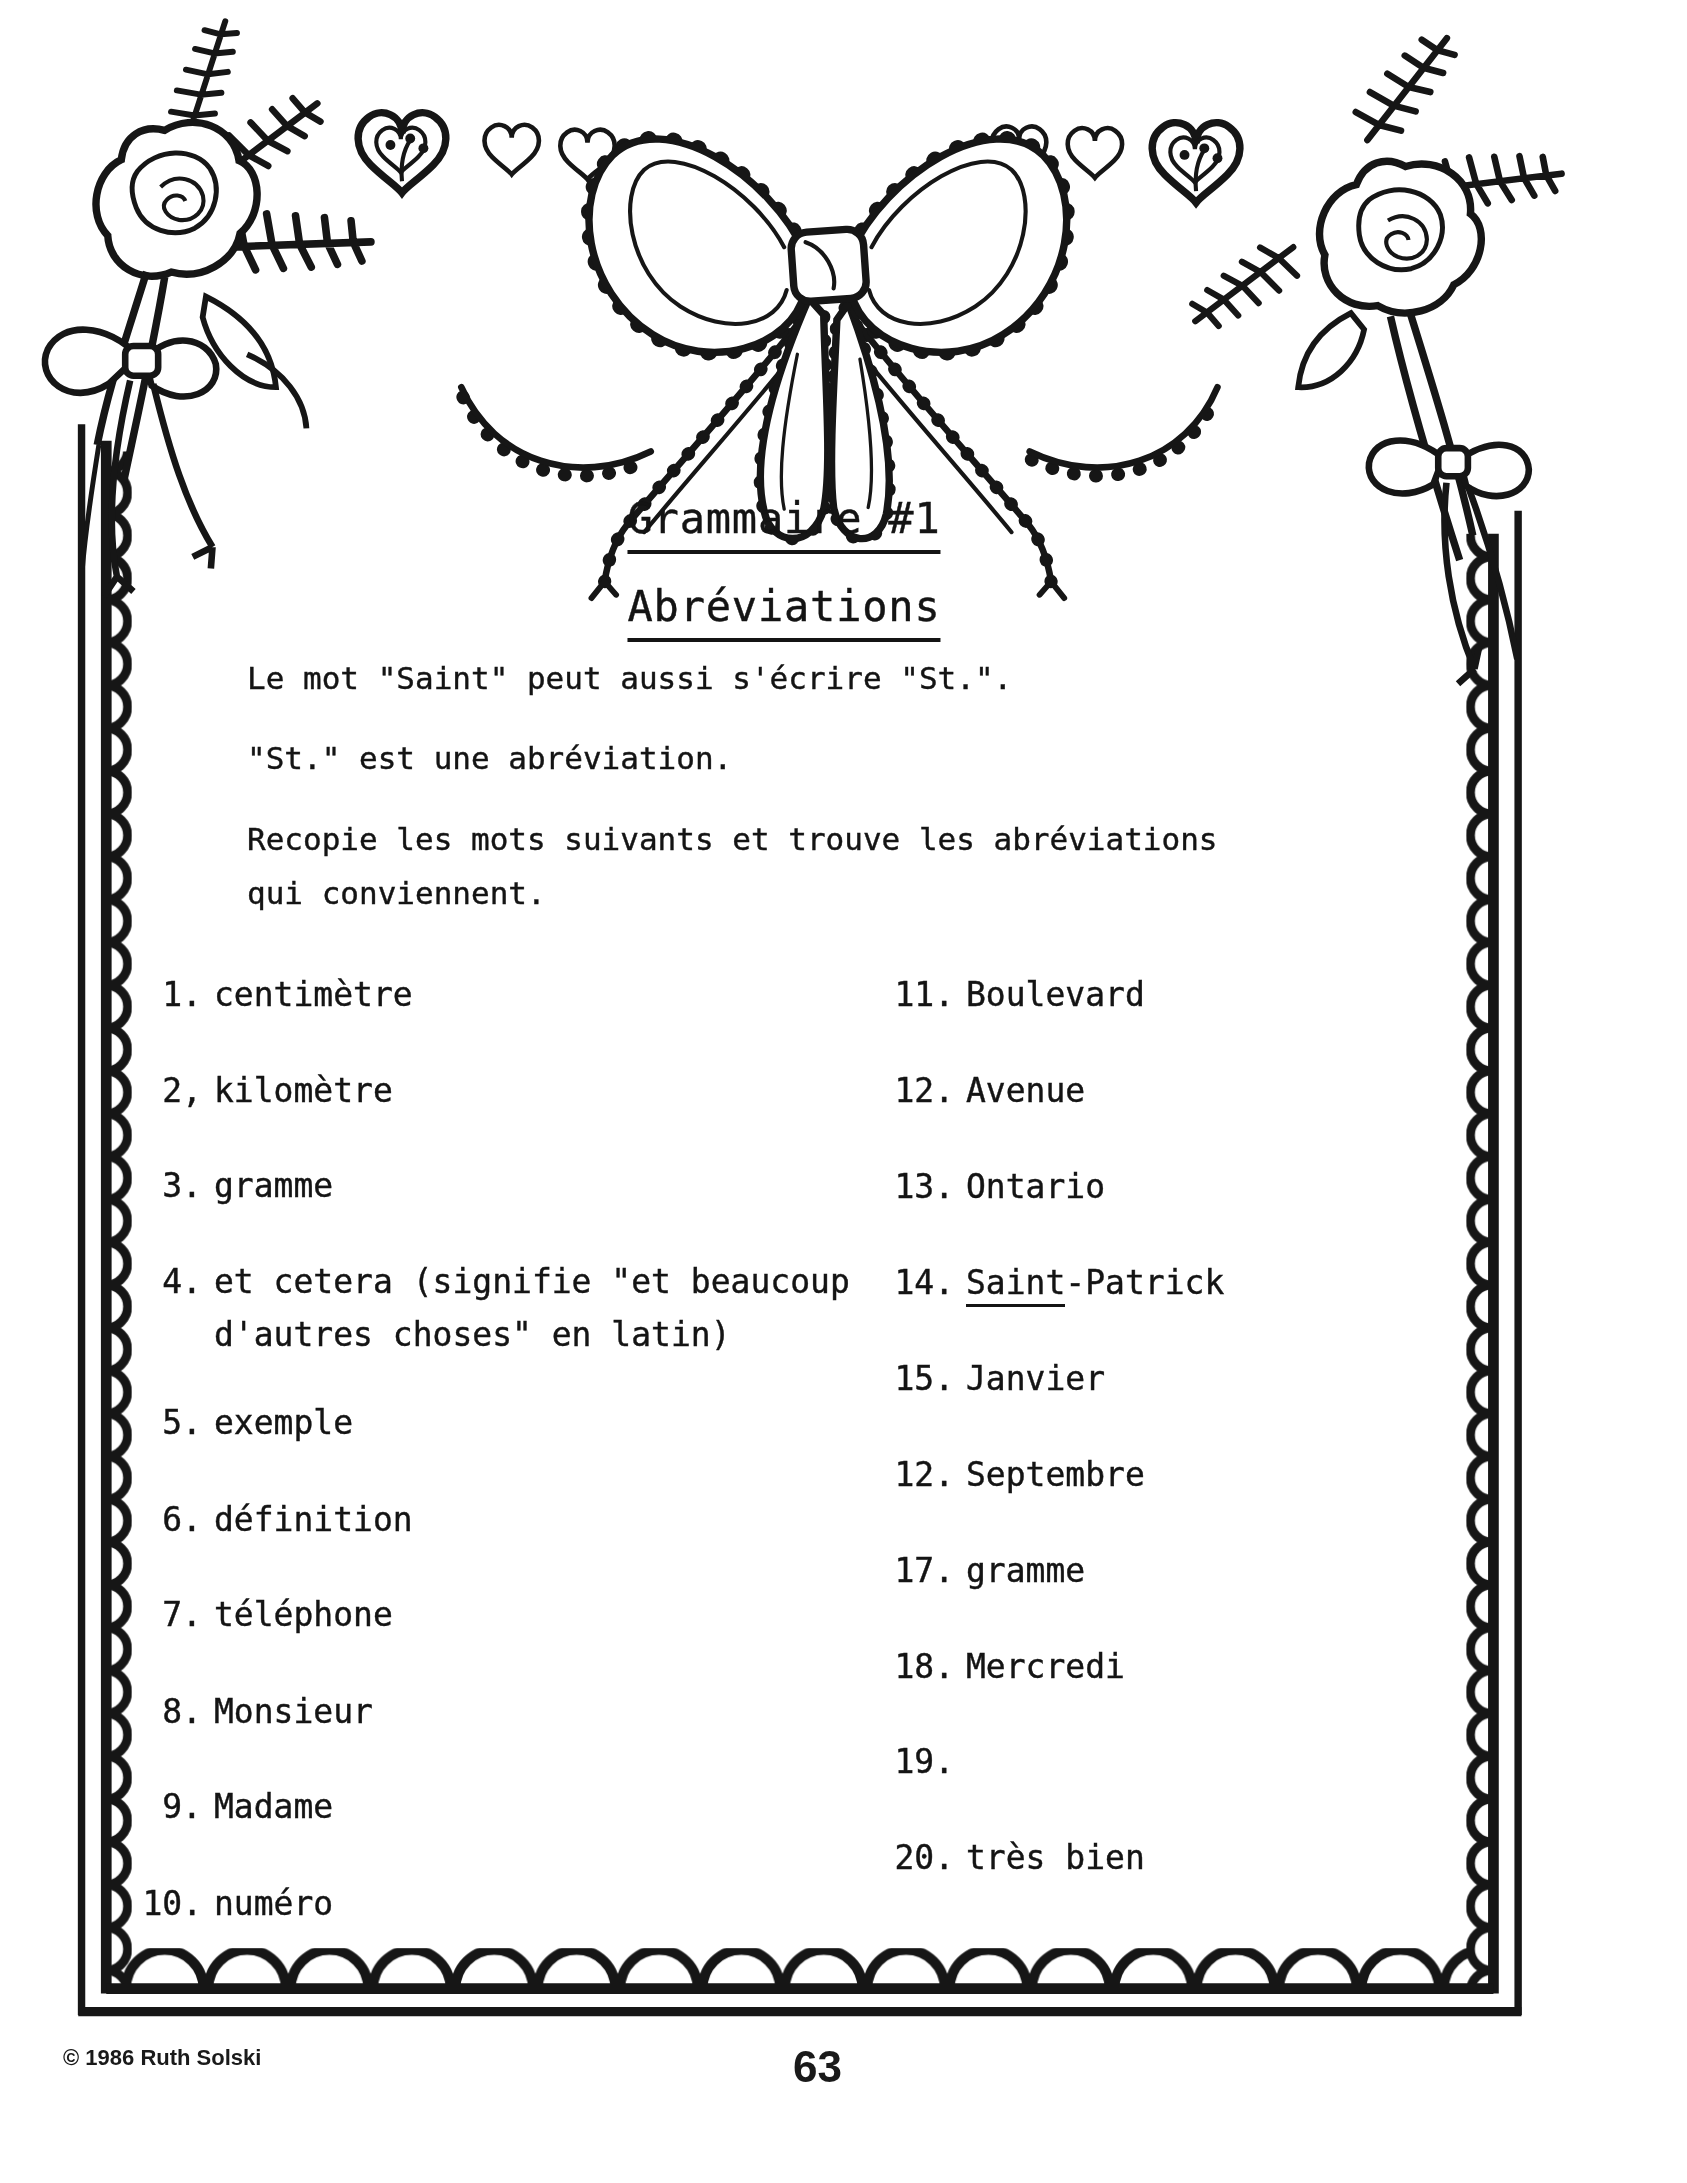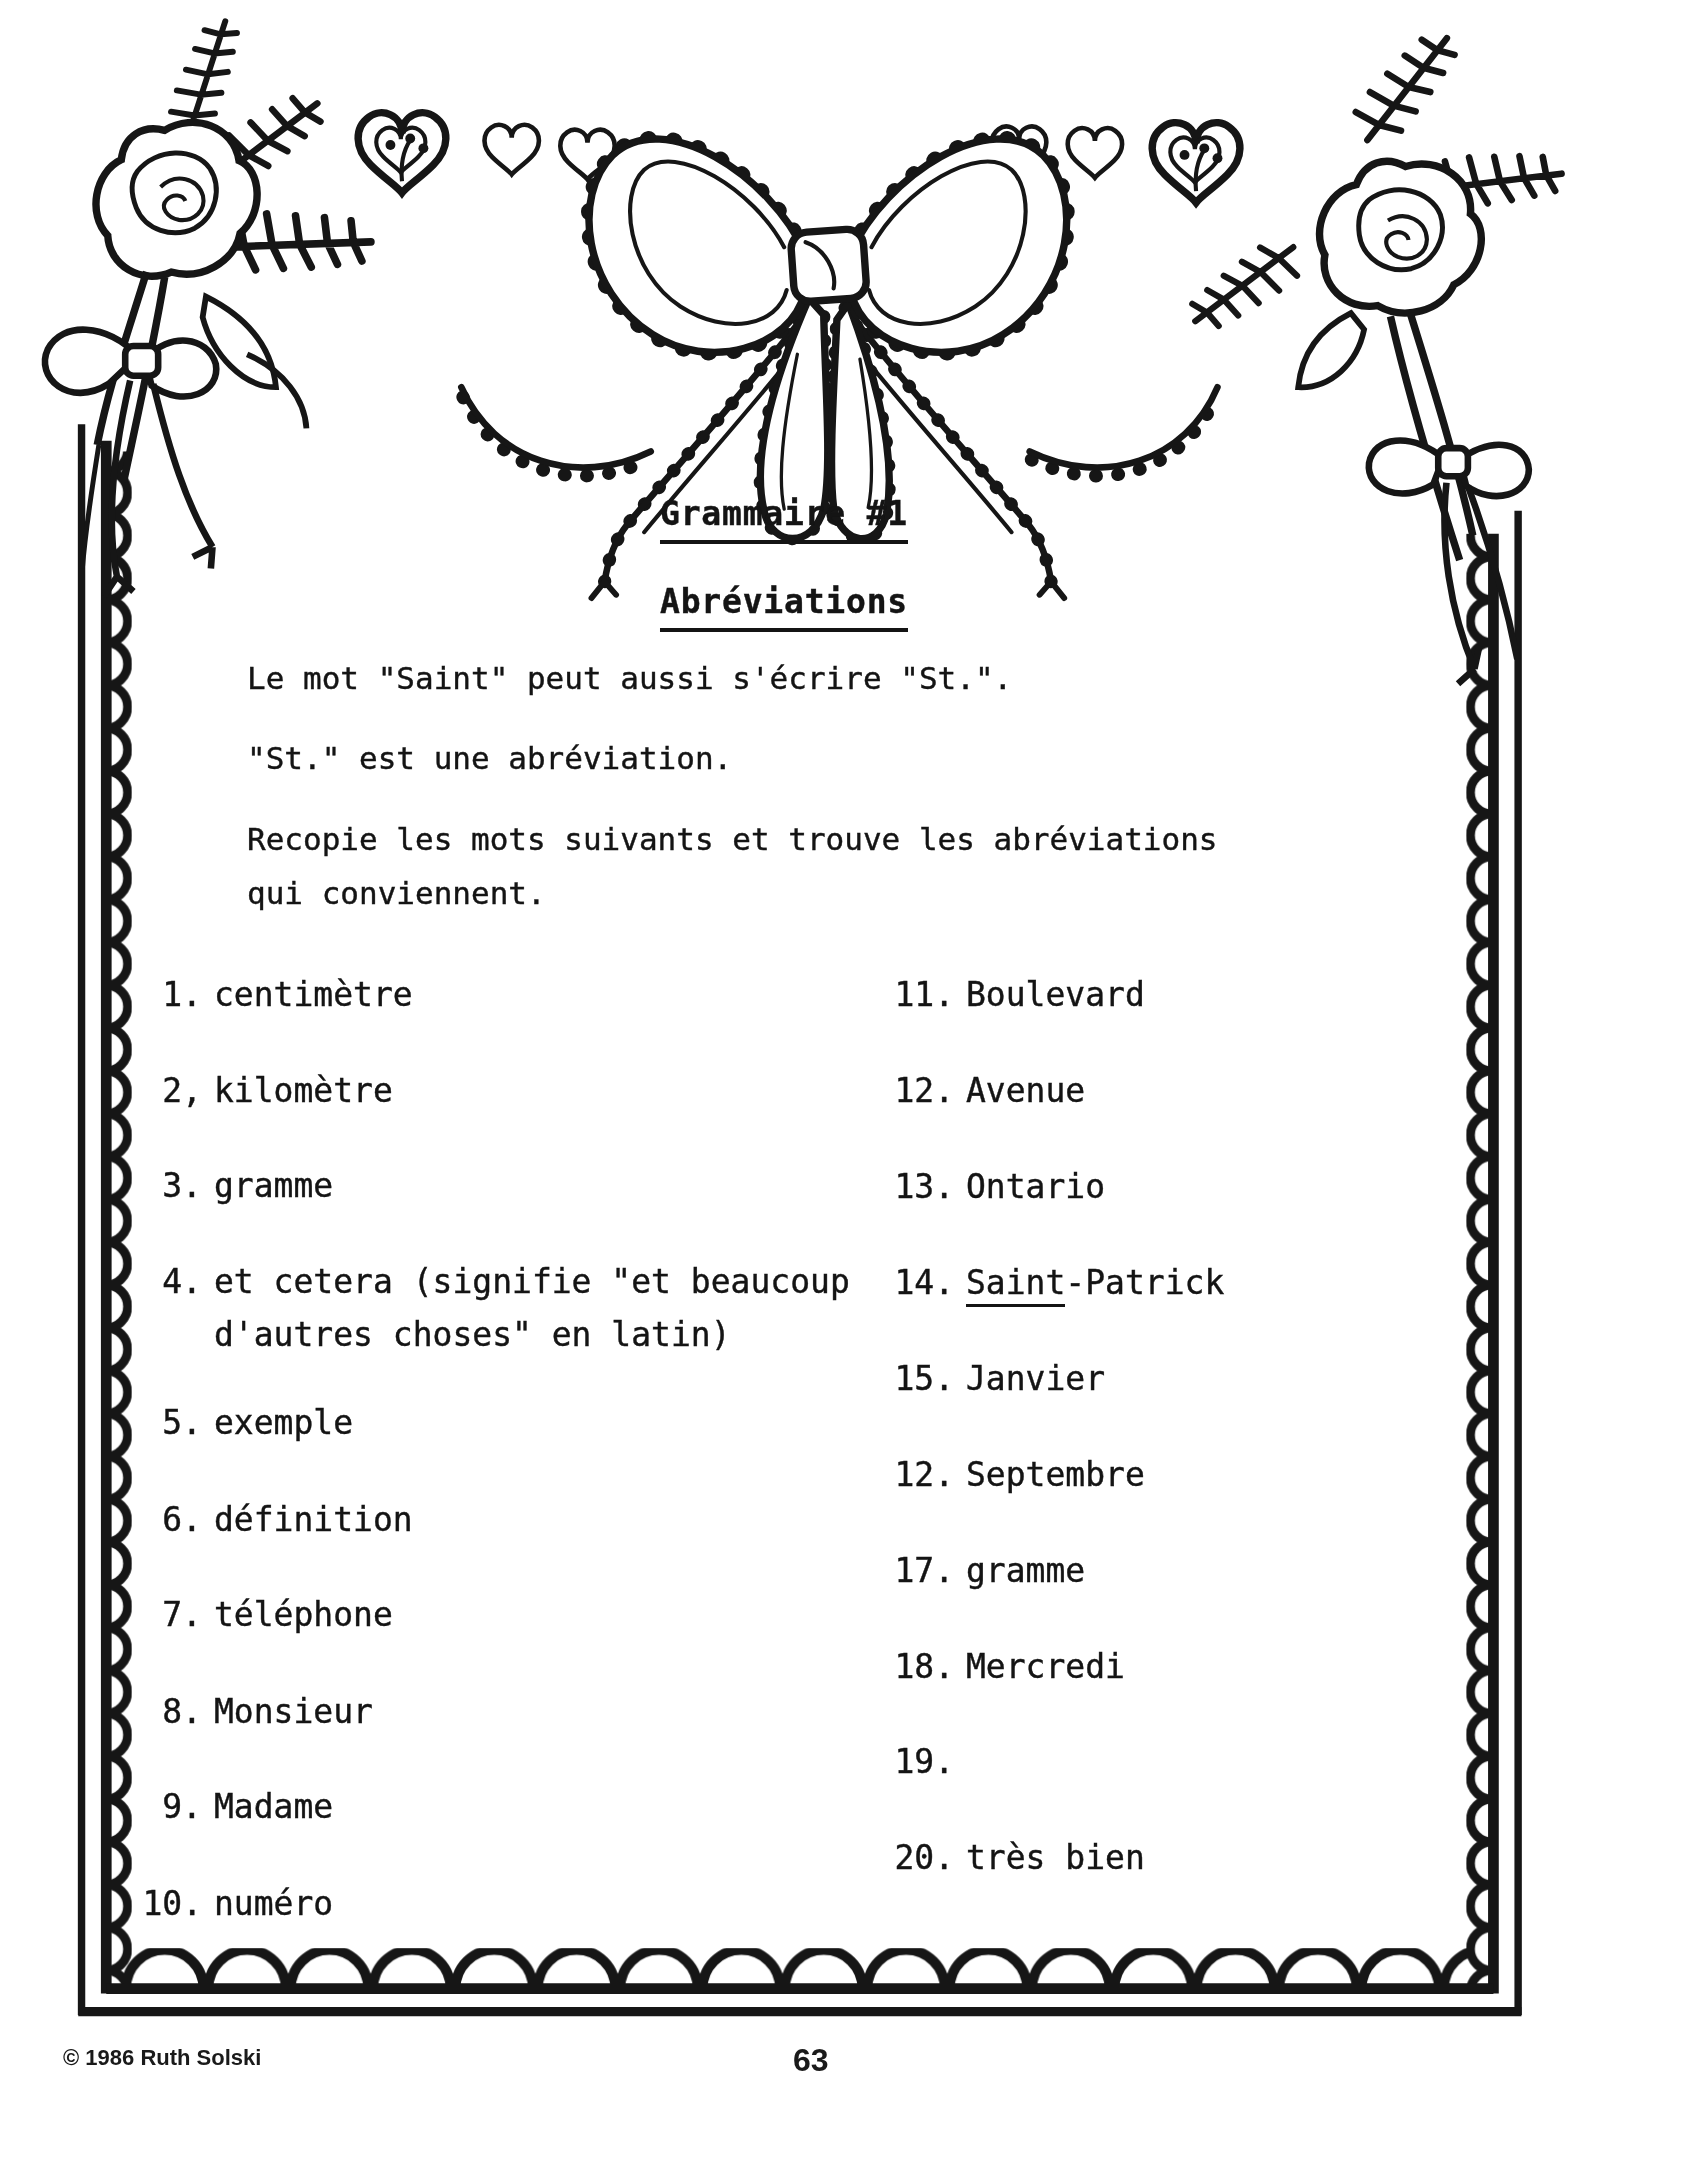--- a/index.html
+++ b/index.html
@@ -6,21 +6,21 @@
   body{
     width:1687px;height:2183px;position:relative;
     background:#ffffff;color:#141414;
     font-family:"DejaVu Sans Mono",monospace;
     overflow:hidden;
     -webkit-text-stroke:0.4px #141414;
   }
   .abs{position:absolute;}
   
   .title{
-    font-size:33px;font-weight:bold;letter-spacing:0.8px;
+    font-size:42px;font-weight:normal;letter-spacing:0.8px;
     border-bottom:4.1px solid #141414;padding-bottom:6.6px;
     white-space:nowrap;transform:translateX(-50%);
   }
   
   .intro-line{font-size:31px;white-space:nowrap;}
   
   .item{position:absolute;display:flex;font-size:33px;line-height:53px;}
   .item .num{width:71px;text-align:right;flex:0 0 auto;}
   .item .word{margin-left:12px;}
   .col-left .item{left:131px;}
@@ -248,14 +248,14 @@
   <div class="item" style="top:1735px">
       <span class="num">19.</span>
     </div>
   <div class="item" style="top:1831px">
       <span class="num">20.</span>
       <span class="word">très bien</span>
     </div>
 </div>
 
 <div class="abs footer-text" style="left:63px;top:2045px">© 1986 Ruth Solski</div>
-<div class="abs footer-text" style="left:793px;top:2042px;font-size:32px">63</div>
+<div class="abs footer-text" style="left:793px;top:2042px;font-size:44px">63</div>
 
 
 </body></html>

